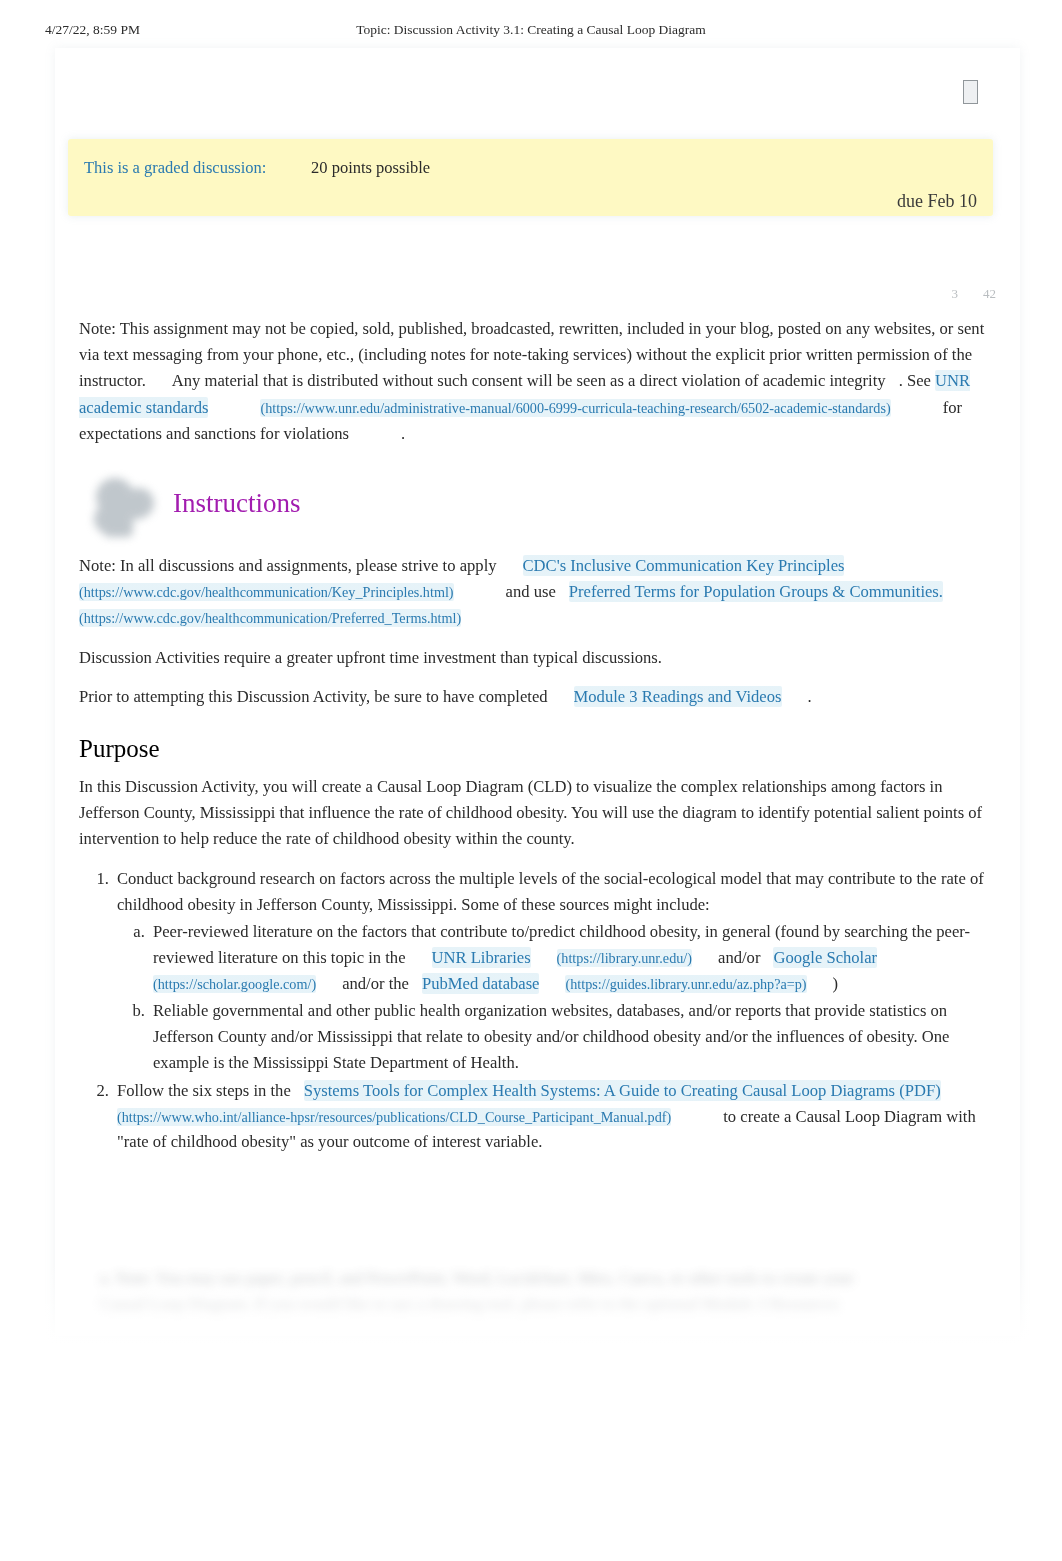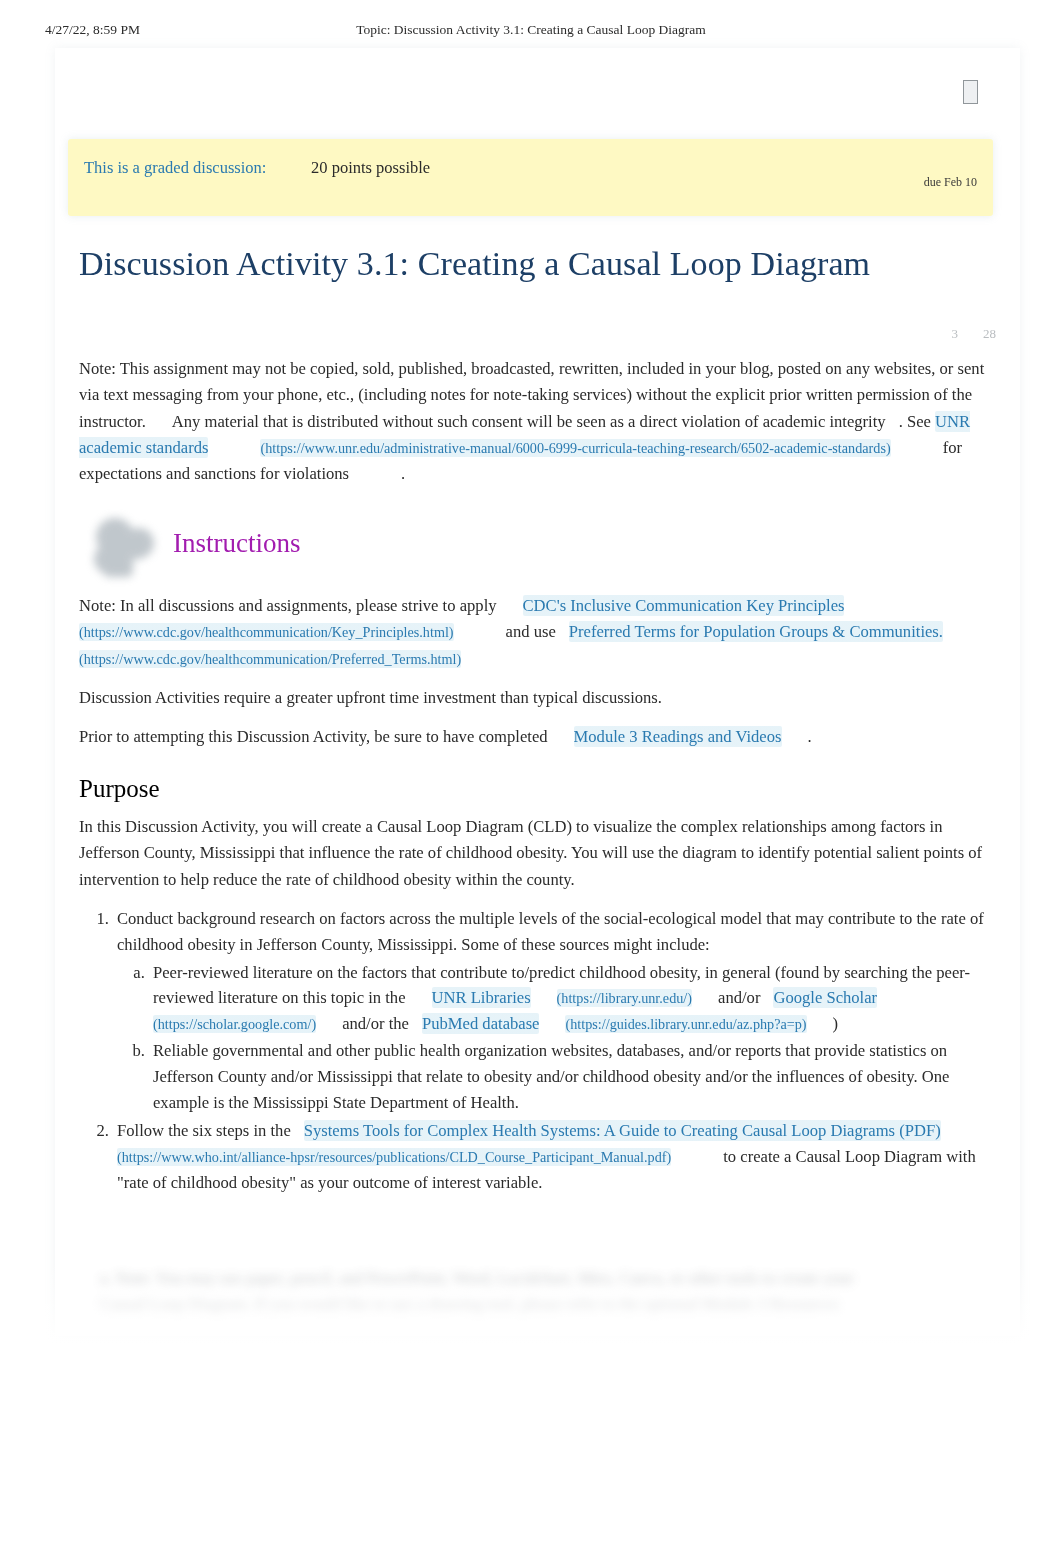--- a/index.html
+++ b/index.html
@@ -87,22 +87,22 @@
     position: absolute;
     left: 243px;
     top: 19px;
     font-size: 16.5px;
     color: #2b2b2b;
     white-space: nowrap;
   }
   .graded-banner .gb-due {
     position: absolute;
     right: 16px;
-    top: 36px;
-    font-size: 12px;
+    top: 52px;
+    font-size: 18px;
     color: #3a3a3a;
     white-space: nowrap;
   }
 
   
   .content {
     position: absolute;
     left: 24px;
     top: 196px;
     width: 917px;
@@ -261,25 +261,24 @@
   <div class="top-icon"></div>
 
   <div class="graded-banner">
     <span class="gb-label">This is a graded discussion:</span>
     <span class="gb-points">20 points possible</span>
     <span class="gb-due">due Feb 10</span>
   </div>
 
   <div class="content">
 
-    <h1 class="doc-title">Discussion Activity 3.1: Creating a Causal Loop Diagram</h1>
 
     <div class="counters">
       <span class="c-replies">3</span>
-      <span class="c-views">28</span>
+      <span class="c-views">42</span>
     </div>
 
     <p class="body-text">
       <span>Note:  This assignment may not be copied, sold, published, broadcasted, rewritten, included in your blog, posted on any websites, or sent via text messaging from your phone, etc., (including notes for note-taking services) without the explicit prior written permission of the instructor.</span><span class="sp"></span><span>Any material that is distributed without such consent will be seen as a direct violation of academic integrity</span><span class="sp-sm"></span><span>. See</span>
       <a class="lnk hl" href="#">UNR academic standards</a><span class="sp-lg"></span><span class="url hl">(https://www.unr.edu/administrative-manual/6000-6999-curricula-teaching-research/6502-academic-standards)</span><span class="sp-lg"></span><span>for expectations and sanctions for violations</span><span class="sp-lg"></span><span>.</span>
     </p>
 
     <div class="instructions-head">
       <span class="ih-icon">
         <svg viewBox="0 0 78 62" xmlns="http://www.w3.org/2000/svg">

